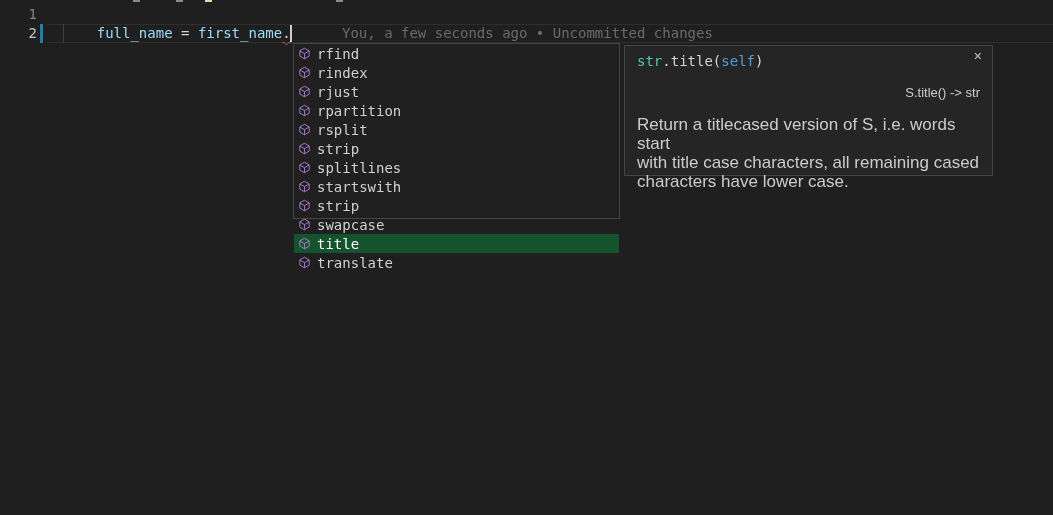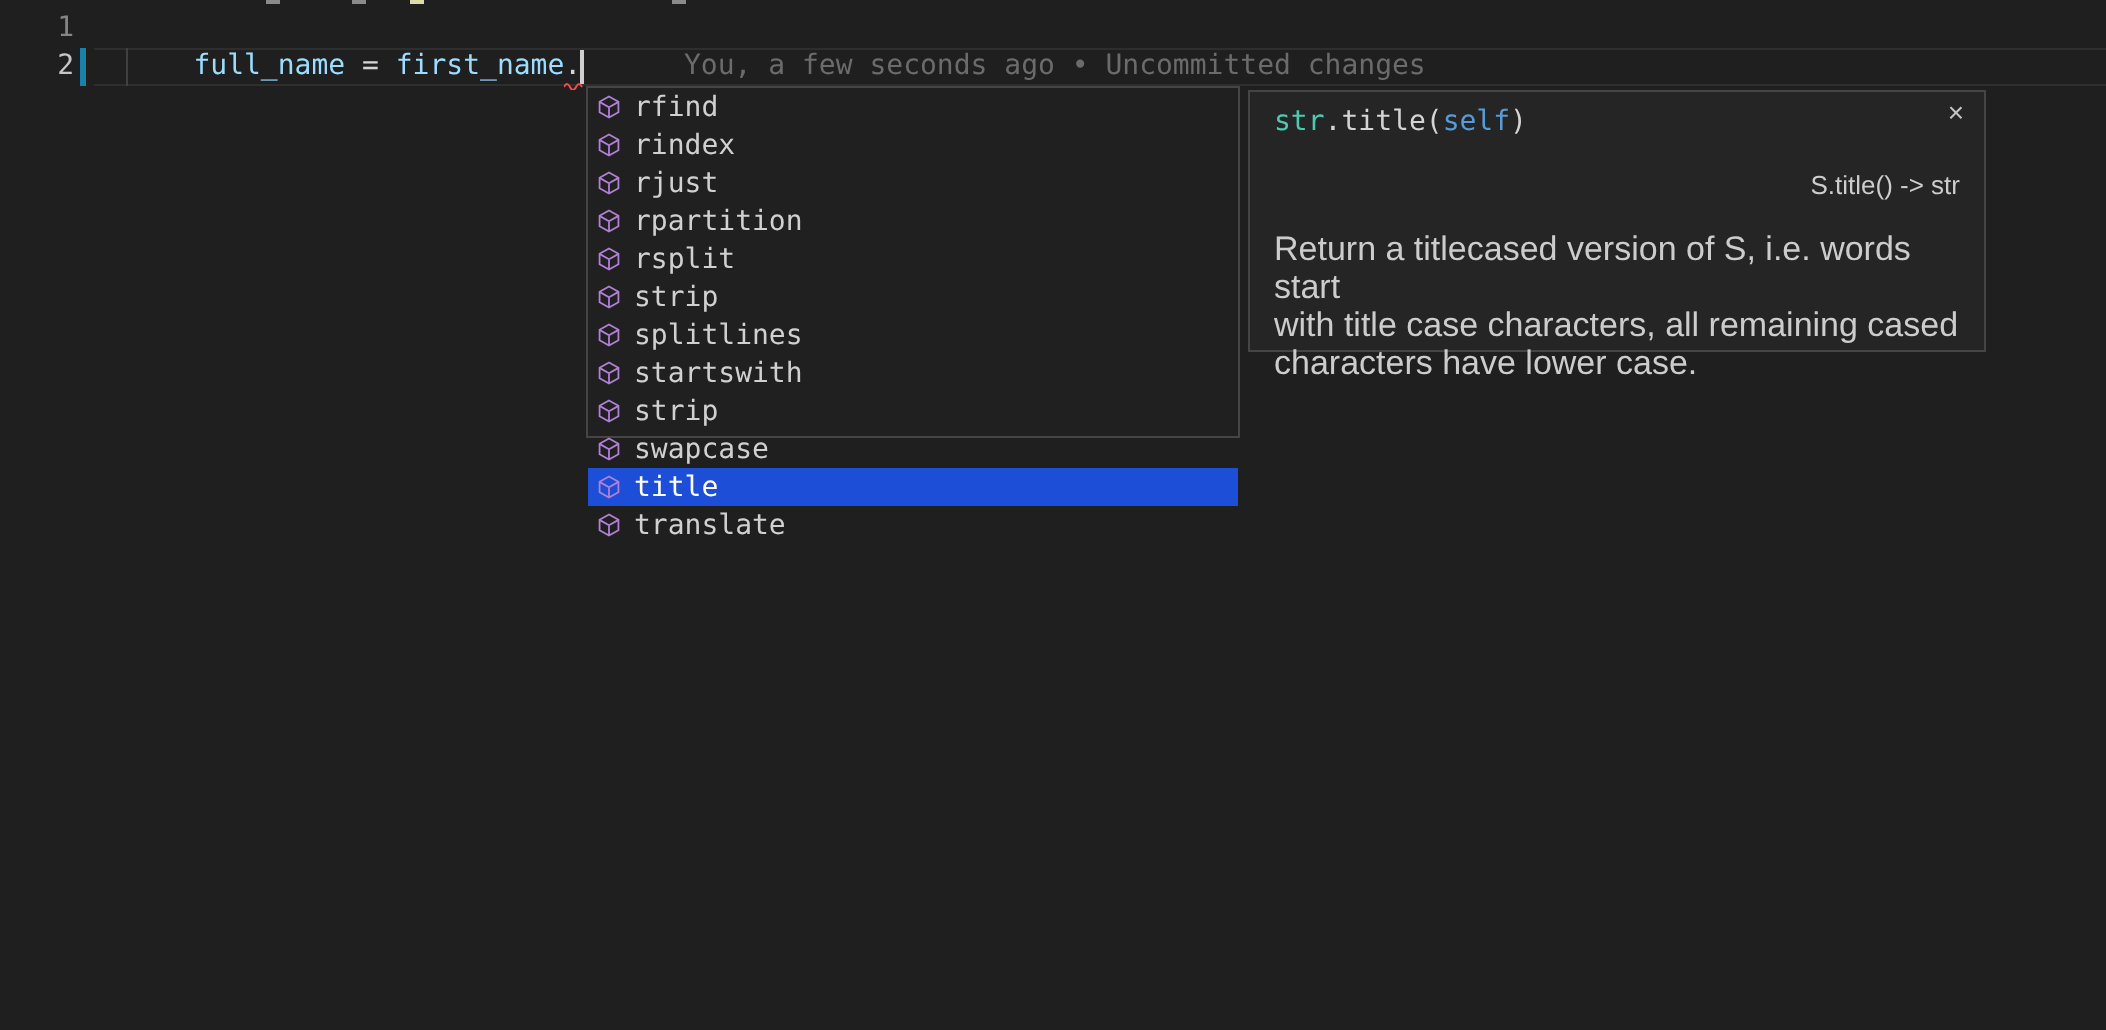--- a/index.html
+++ b/index.html
@@ -25,21 +25,21 @@
   .indent-guide{position:absolute;left:63px;top:24px;width:1px;height:19px;background:#404040;z-index:1;}
   .cursor{position:absolute;left:290px;top:25px;width:2px;height:17px;background:#cfcfcf;z-index:2;}
   .squiggle{position:absolute;left:282px;top:40px;z-index:2;}
   .blame{position:absolute;left:342px;top:24px;height:33px;line-height:19px;color:#6b6b6b;z-index:1;white-space:pre;}
 
   
   .suggest{position:absolute;left:293px;top:43px;width:327px;height:176px;box-sizing:border-box;
            background:#202021;border:1px solid #454545;z-index:5;}
   .srow{height:19px;display:flex;align-items:center;padding-left:4px;color:#d0d0d0;cursor:pointer;}
   .srow .cube{flex:0 0 13px;margin-right:6px;}
-  .srow.selected{background:#1d4ed8;color:#ffffff;}
+  .srow.selected{background:#14532d;color:#ffffff;}
   .slabel{white-space:pre;}
 
   
   .docs{position:absolute;left:624px;top:45px;width:369px;height:131px;box-sizing:border-box;
         background:#252526;border:1px solid #454545;z-index:5;padding:6px 12px 0 12px;}
   .sig{line-height:19px;white-space:pre;}
   .docs-close{position:absolute;top:3px;right:10px;color:#c5c5c5;font-family:"Liberation Sans",sans-serif;
               font-size:14px;cursor:pointer;line-height:14px;}
   .summary{margin-top:14px;font-family:"Liberation Sans",sans-serif;font-size:13px;color:#cccccc;line-height:16px;text-align:right;}
   .desc{margin-top:14px;font-family:"Liberation Sans",sans-serif;font-size:17px;color:#cccccc;

